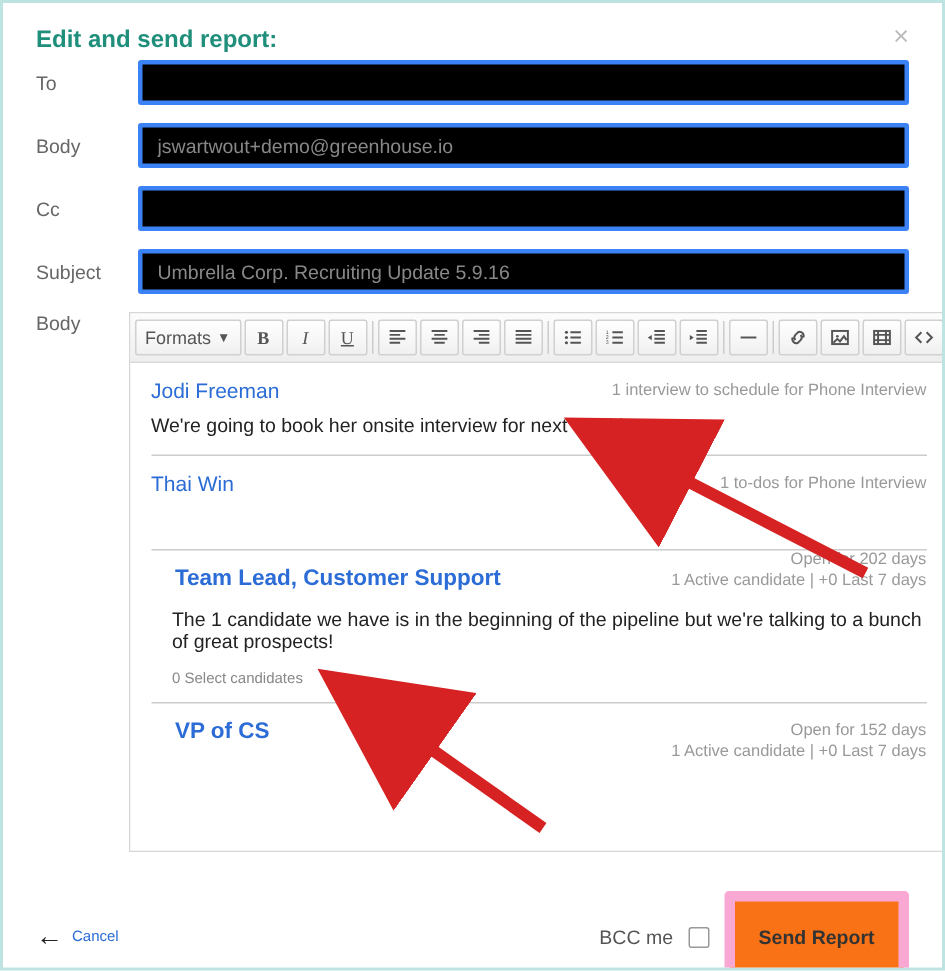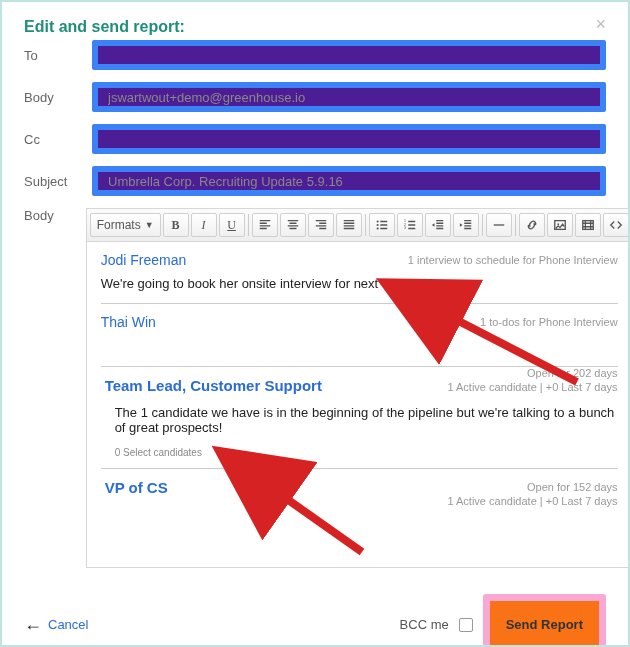--- a/index.html
+++ b/index.html
@@ -15,22 +15,22 @@
   .modal {
     position:absolute; inset:8px 8px 8px 8px;
     display:flex; flex-direction:column;
     padding:8px 14px 10px 14px;
   }
   .close-x { position:absolute; top:4px; right:14px; font-size:18px; color:#bbb; cursor:pointer; }
   .modal-title { color:#1f8f7b; font-weight:700; font-size:16px; margin:0 0 4px 0; }
   .form-row { display:flex; align-items:center; margin-bottom:12px; }
   .form-row .lbl { width:68px; color:#666; font-size:13px; padding-right:8px; }
   .form-row input[type=text] {
-    flex:1; height:30px; border:6px solid #3b82f6; border-radius:2px;
-    padding:0 10px; font-size:13px; color:#888; background:#4c1d95;
+    flex:1; height:30px; border:3px solid #3b82f6; border-radius:2px;
+    padding:0 10px; font-size:13px; color:#888; background:#000000;
   }
   .form-row.body-row { align-items:flex-start;gap:24px; }
   .editor-wrap { flex:1; border:1px solid #d7d7d7; display:flex; flex-direction:column; height:360px; }
   .toolbar {
     display:flex; align-items:center; gap:0; padding:2px;
     background:linear-gradient(#fcfcfc,#eee); border-bottom:1px solid #d7d7d7;
     flex-wrap:nowrap;
   }
   .tb-btn {
     height:24px; min-width:26px; border:1px solid #d0d0d0; border-radius:2px;
@@ -47,29 +47,29 @@
   .tb-under { text-decoration:underline; font-family:Georgia,serif; }
   .tb-sep { width:1px; height:22px; background:#ccc; margin:0 2px; }
   .editor-body {
     flex:1; overflow:auto; background:#fff; padding:6px 14px;
   }
   .cand-name { color:#2b6cd6; font-size:14px; font-weight:400; margin:4px 0 2px 0; }
   .meta-right { text-align:right; color:#999; font-size:11px; margin-top:-16px; }
   .divider { border:none; border-top:1px solid #ccc; margin:10px 0; }
   .note { color:#222; font-size:13px; margin:10px 0 12px 0; }
   .loc { color:#999; font-size:11px; margin-top:6px; }
-  .job-title { color:#2b6cd6; font-size:15px; font-weight:700; margin:0 0 2px 4px; }
+  .job-title { color:#2b6cd6; font-size:15px; font-weight:700; margin:0 0 2px 16px; }
   .job-meta-right { text-align:right; color:#999; font-size:11px; margin-top:-30px; line-height:1.3; }
   .sel-cand { color:#888; font-size:10px; margin:0 0; }
   .footer {
     margin-top:auto; padding-top:14px;
     display:flex; align-items:center;
   }
   .back-arrow { font-size:18px; color:#222; margin-right:6px; }
-  .cancel-link { color:#2b6cd6; font-size:13px; cursor:pointer; }
+  .cancel-link { color:#2b6cd6; font-size:10px; cursor:pointer; }
   .footer-right { margin-left:auto; display:flex; align-items:center; gap:10px; }
   .bcc-label { color:#555; font-size:13px; }
   .chk { width:14px; height:14px; border:1px solid #999; border-radius:2px; display:inline-block; vertical-align:middle; }
   .send-btn {
     border:7px solid #f9a8d4; border-radius:3px; background:#f97316;
     padding:16px 16px; font-weight:700; font-size:13px; color:#333; cursor:pointer;
   }
   .arrow { position:absolute; pointer-events:none; }
 </style>
 </head>

